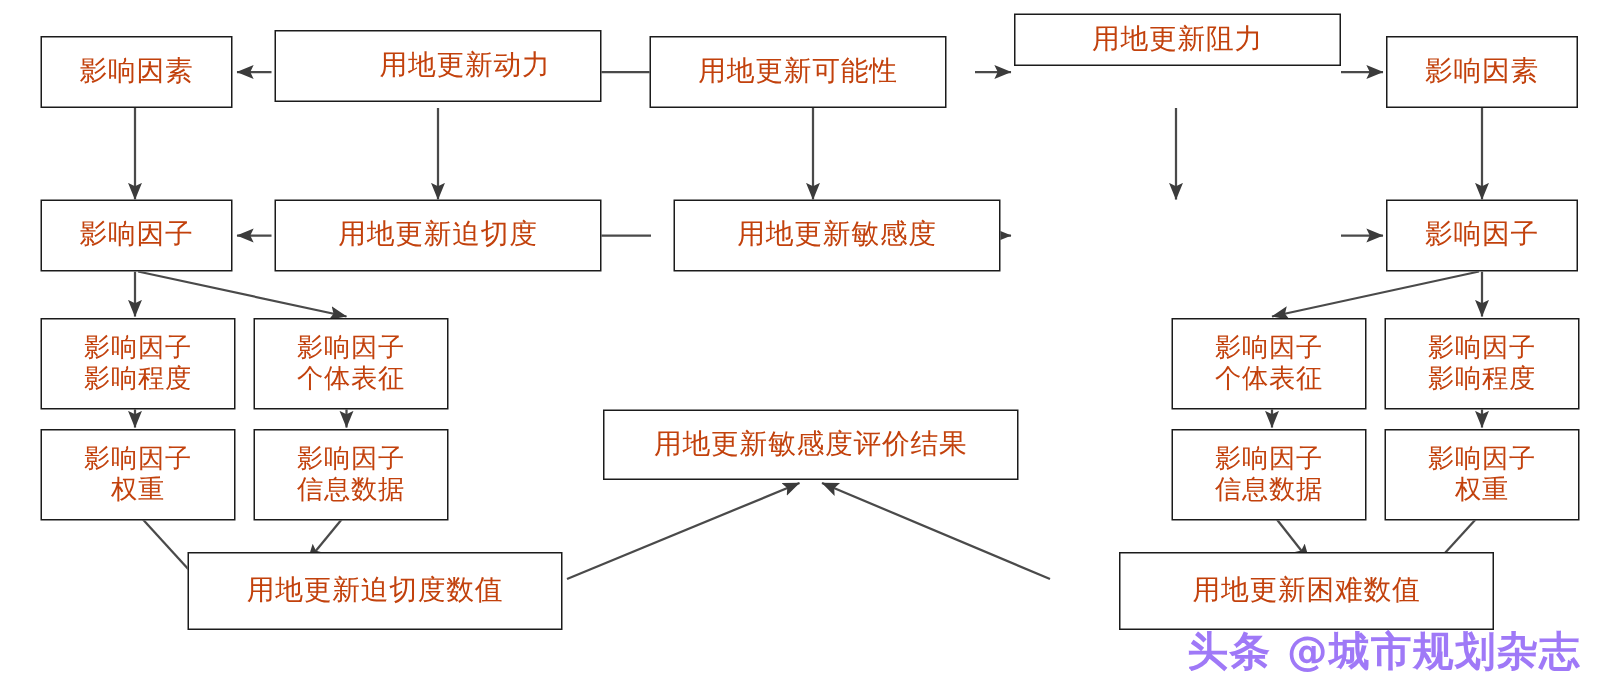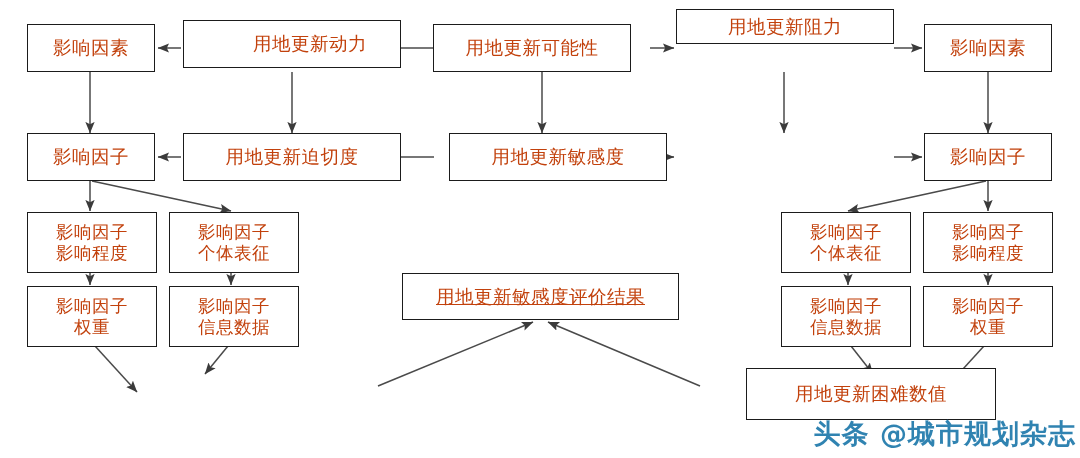--- a/index.html
+++ b/index.html
@@ -25,24 +25,24 @@
     line-height:1.18;
     letter-spacing:0.5px;
     white-space:pre-line;
     z-index:3;
   }
   .f18{font-size:18.5px;}
   .f17{font-size:17.5px;}
 
   .watermark{
     position:absolute;
-    right:4px;bottom:6px;
+    right:26px;bottom:6px;
     font-size:27px;
     font-weight:bold;
-    color:#0369a1;
+    color:#8b5cf6;
     opacity:.82;
     letter-spacing:1px;
     white-space:nowrap;
     z-index:5;
     font-family:"DejaVu Sans","Liberation Sans",sans-serif;
   }
 </style>
 </head>
 <body>
 
@@ -117,18 +117,19 @@
 
   <div class="node f17" style="left:781px;top:212px;width:130px;height:61px;">影响因子
 个体表征</div>
   <div class="node f17" style="left:923px;top:212px;width:130px;height:61px;">影响因子
 影响程度</div>
   <div class="node f17" style="left:781px;top:286px;width:130px;height:61px;">影响因子
 信息数据</div>
   <div class="node f17" style="left:923px;top:286px;width:130px;height:61px;">影响因子
 权重</div>
 
-  <div class="node f18" style="left:402px;top:273px;width:277px;height:47px;text-decoration:underline;">用地更新敏感度评价结果</div>
+  <div class="node f18" style="left:402px;top:273px;width:277px;height:47px;">用地更新敏感度评价结果</div>
 
+  <div class="node f18" style="left:125px;top:368px;width:250px;height:52px;">用地更新迫切度数值</div>
   <div class="node f18" style="left:700px;top:368px;width:250px;height:52px;margin-left:46px;">用地更新困难数值</div>
 
   <div class="watermark">头条 @城市规划杂志</div>
 </div>
 
 </body></html>

